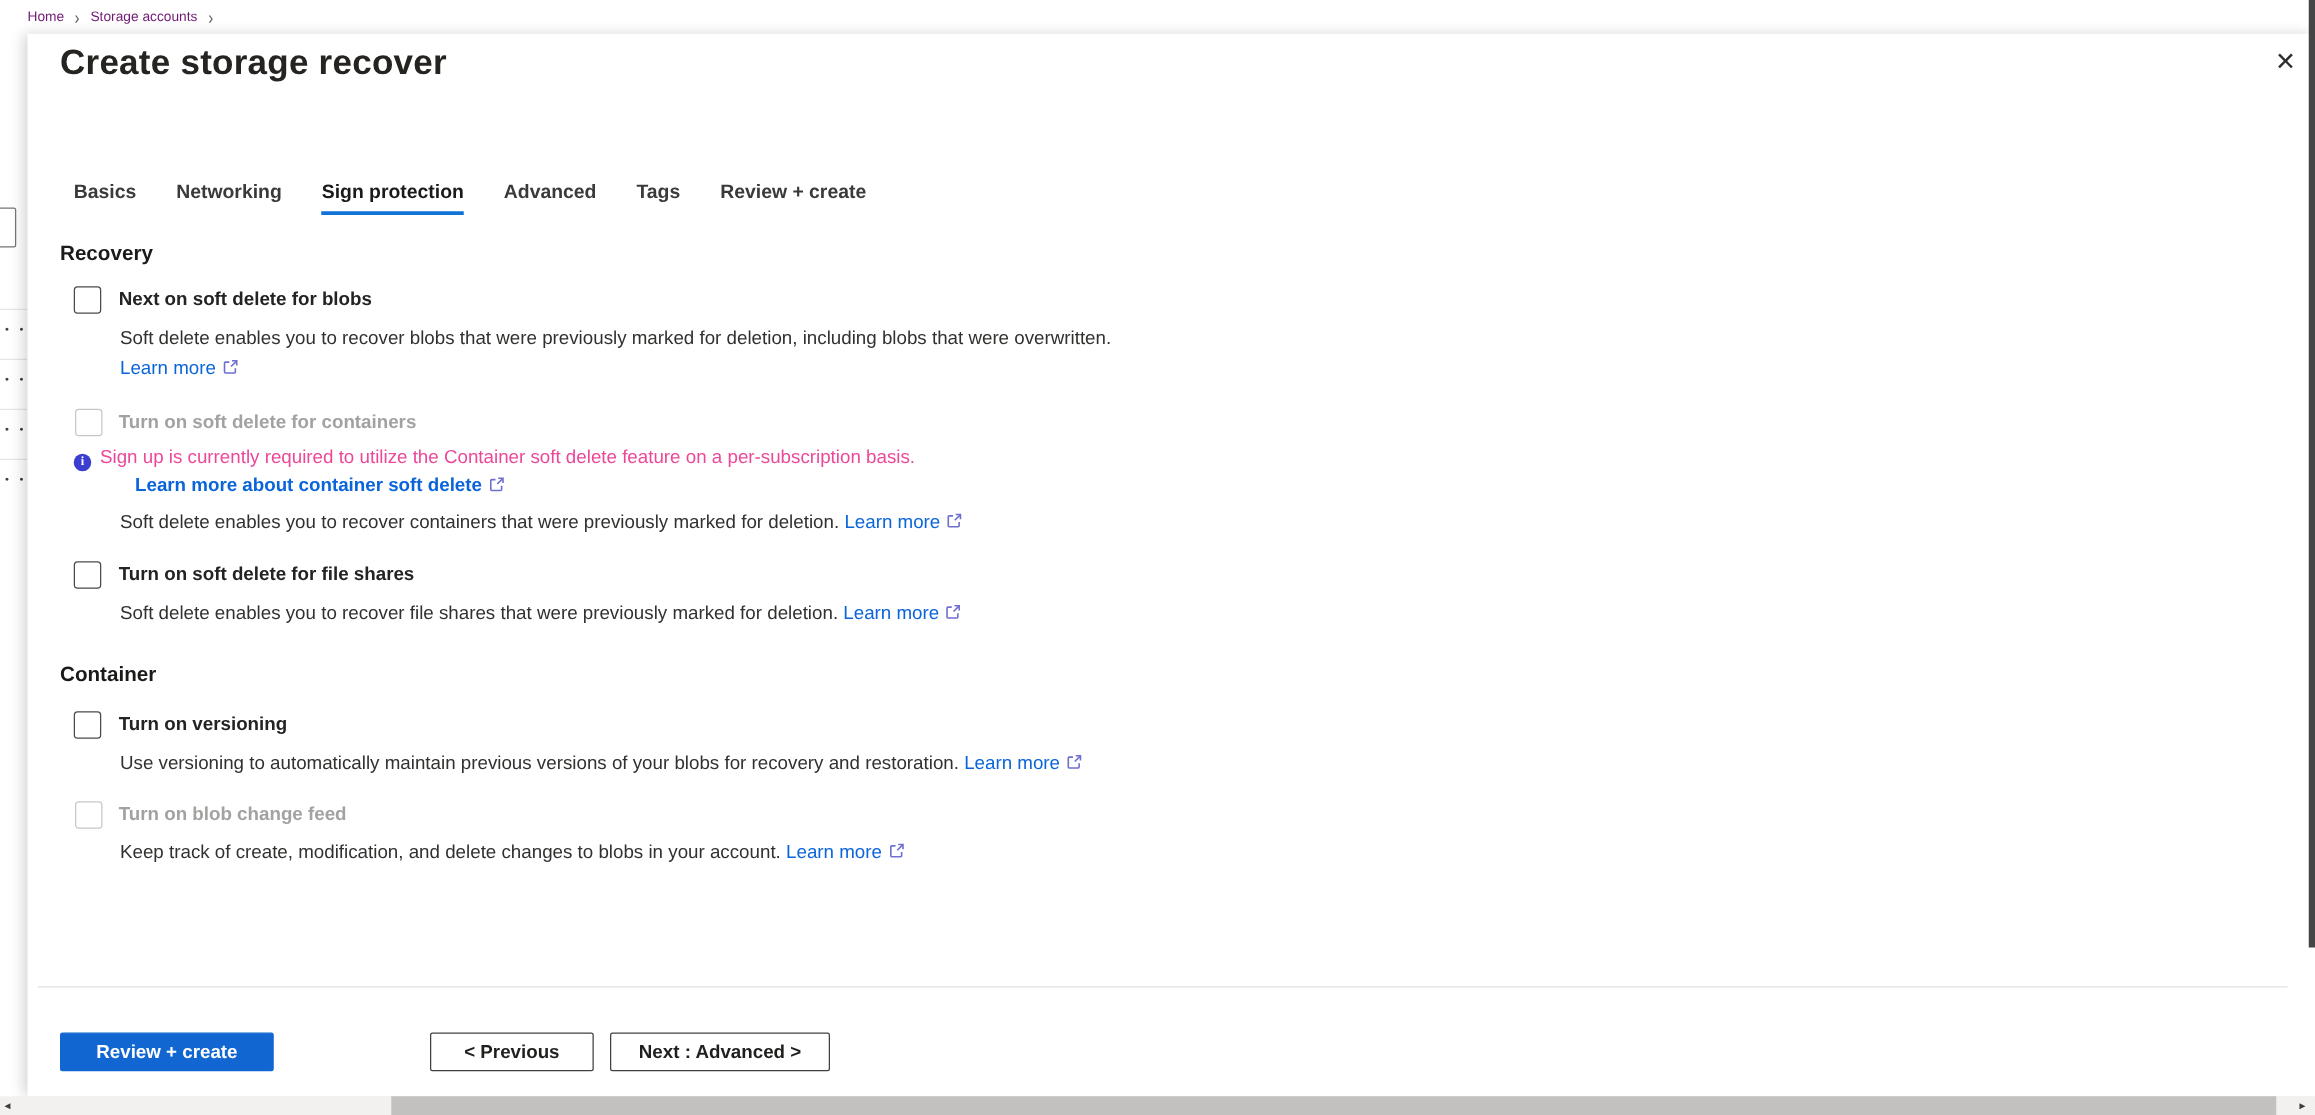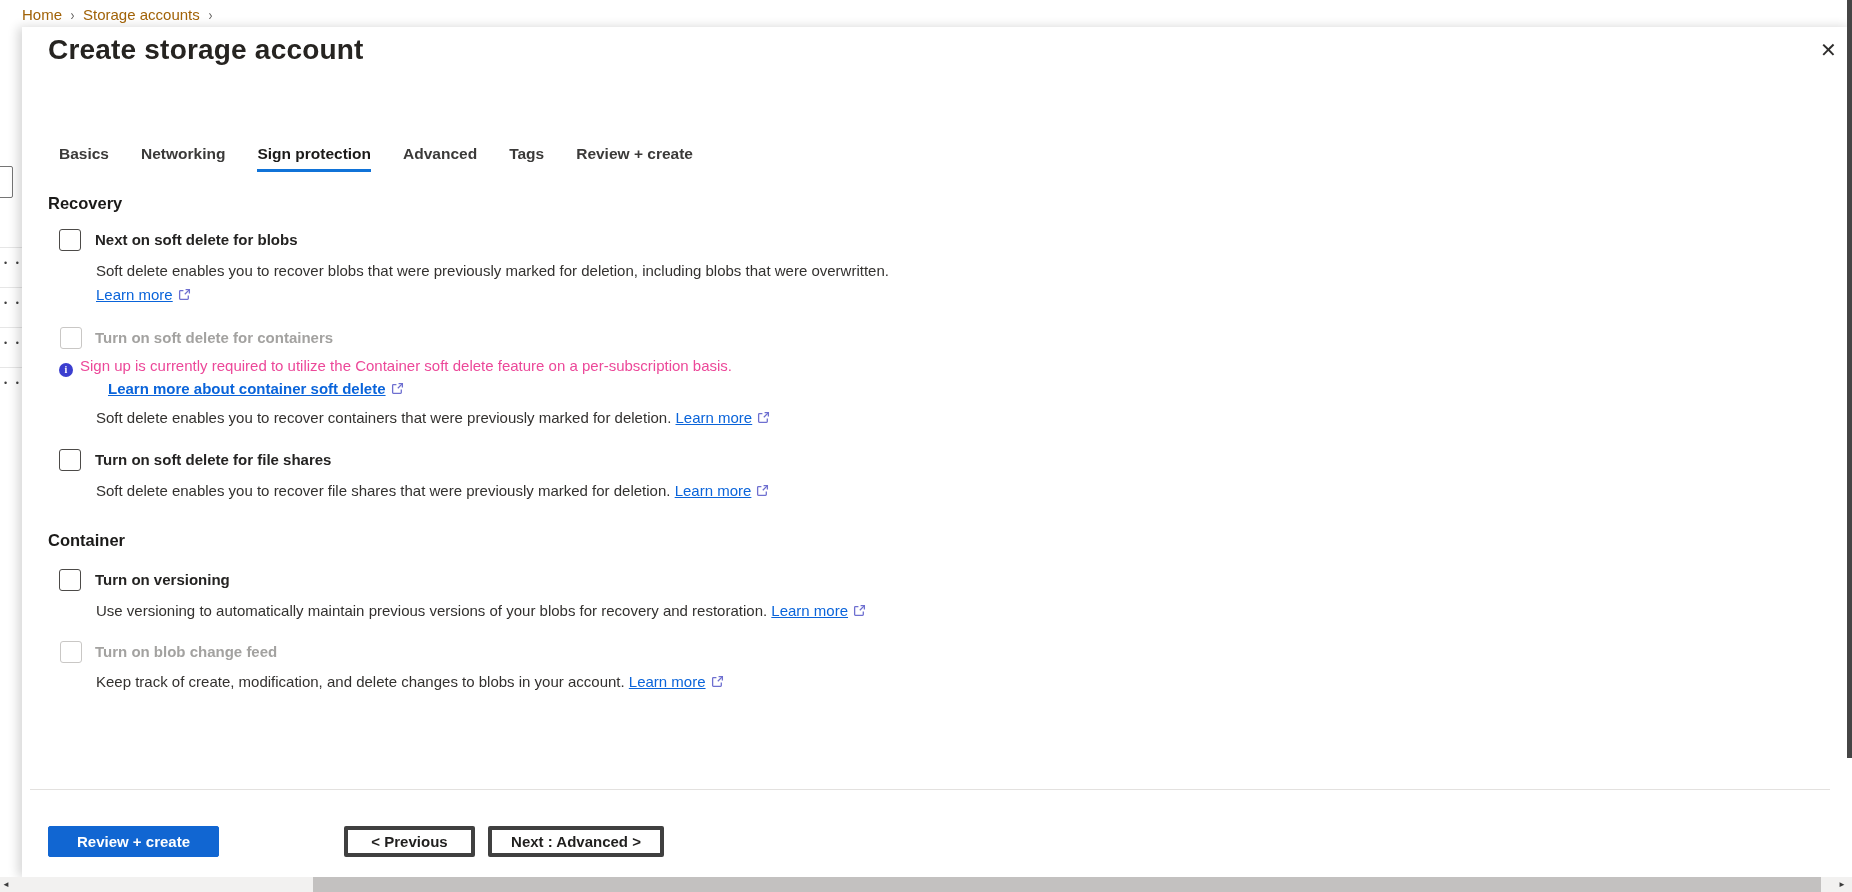--- a/index.html
+++ b/index.html
@@ -13,51 +13,51 @@
   
   .backdrop-row-line{position:absolute;left:0;width:22px;height:1px;background:#e6e6e6;}
   .backdrop-dots{position:absolute;left:4px;font-size:9px;color:#3f3f3f;letter-spacing:3px;}
   .backdrop-box{position:absolute;left:-60px;top:166px;width:71px;height:30px;border:1px solid #757575;border-radius:2px;background:#fff;}
 
   
   .panel{position:absolute;left:22px;top:27px;right:0;bottom:15px;background:#fff;
          box-shadow:-4px 0 10px rgba(0,0,0,.16);z-index:1;}
 
   .breadcrumb{position:absolute;left:22px;top:4px;height:20px;display:flex;align-items:center;gap:8px;z-index:2;}
-  .crumb{color:#a16207;font-size:15px;cursor:pointer;}
+  .crumb{color:#701a75;font-size:11px;cursor:pointer;}
   .crumb-sep{color:#605e5c;font-size:15px;transform:scaleX(.8);}
 
   .page-title{position:absolute;left:48px;top:34px;font-size:28px;font-weight:700;color:#262421;z-index:2;letter-spacing:.2px;}
   .close-btn{position:absolute;left:1820px;top:40px;font-size:20px;color:#2e2d2c;z-index:2;cursor:pointer;line-height:20px;}
 
   
   .tabs{position:absolute;left:59px;top:145px;display:flex;z-index:2;}
   .tab{margin-right:32px;font-size:15.5px;color:#3b3a39;padding-bottom:6px;border-bottom:3px solid transparent;cursor:pointer;font-weight:bold;}
   .tab.active{color:#1b1a19;font-weight:700;border-bottom-color:#1073d8;}
 
   
   .section-heading{position:absolute;left:48px;font-size:16.5px;font-weight:700;color:#1b1a19;z-index:2;}
   .cbx{position:absolute;width:20px;height:20px;border:1px solid #4c4a48;border-radius:3px;background:#fff;z-index:2;cursor:pointer;}
   .cbx.disabled{border-color:#c9c7c5;cursor:default;}
   .cb-label{position:absolute;font-size:15px;font-weight:700;color:#242322;z-index:2;white-space:nowrap;}
   .cb-label.disabled{color:#a3a2a0;}
   .desc{position:absolute;font-size:15px;color:#33312f;z-index:2;white-space:nowrap;line-height:20px;}
   .info-text{color:#ec4899;text-align:right;}
-  .link{color:#0a64da;cursor:pointer;white-space:nowrap;text-decoration:underline;}
+  .link{color:#0a64da;cursor:pointer;white-space:nowrap;}
   .link.bold{font-weight:700;margin-left:28px;}
   .ext{width:13px;height:13px;margin-left:5px;vertical-align:-1px;color:#6e6fd0;}
   .info-ic{display:inline-block;width:14px;height:14px;border-radius:50%;background:#3b3ecf;color:#fff;
            font-size:10px;font-weight:700;text-align:center;line-height:14px;vertical-align:-2px;margin-right:7px;font-family:"Liberation Serif",serif;}
 
   
   .footer-divider{position:absolute;left:30px;top:789px;width:1800px;height:1px;background:#e3e1df;z-index:2;}
   .btn{position:absolute;top:826px;height:31px;box-sizing:border-box;font-size:15px;font-weight:700;
        display:flex;align-items:center;justify-content:center;border-radius:2px;cursor:pointer;z-index:2;}
   .btn-primary{left:48px;width:171px;background:#1166d2;color:#ffffff;border:1px solid #1166d2;}
-  .btn-secondary{background:#fff;color:#201f1e;border:4px solid #404040;}
+  .btn-secondary{background:#fff;color:#201f1e;border:1px solid #404040;}
 
   
   .hscroll-track{position:absolute;left:0;top:877px;width:1852px;height:15px;background:#f2f1f0;z-index:3;}
   .hscroll-thumb{position:absolute;left:313px;top:0;width:1508px;height:15px;background:#c3c1c0;cursor:pointer;}
   .hscroll-arrow{position:absolute;top:3px;font-size:8px;color:#3d3d3d;cursor:pointer;}
   .vscroll-thumb{position:absolute;right:0;top:0;width:5px;height:758px;background:#454545;z-index:3;cursor:pointer;}
 </style>
 </head>
 <body>
 
@@ -73,21 +73,21 @@
 
 <div class="breadcrumb">
   <span class="crumb">Home</span>
   <span class="crumb-sep">›</span>
   <span class="crumb">Storage accounts</span>
   <span class="crumb-sep">›</span>
 </div>
 
 <div class="panel"></div>
 
-<div class="page-title">Create storage account</div>
+<div class="page-title">Create storage recover</div>
 <div class="close-btn">✕</div>
 
 <div class="tabs">
   <div class="tab">Basics</div>
   <div class="tab">Networking</div>
   <div class="tab active">Sign protection</div>
   <div class="tab">Advanced</div>
   <div class="tab">Tags</div>
   <div class="tab">Review + create</div>
 </div>

